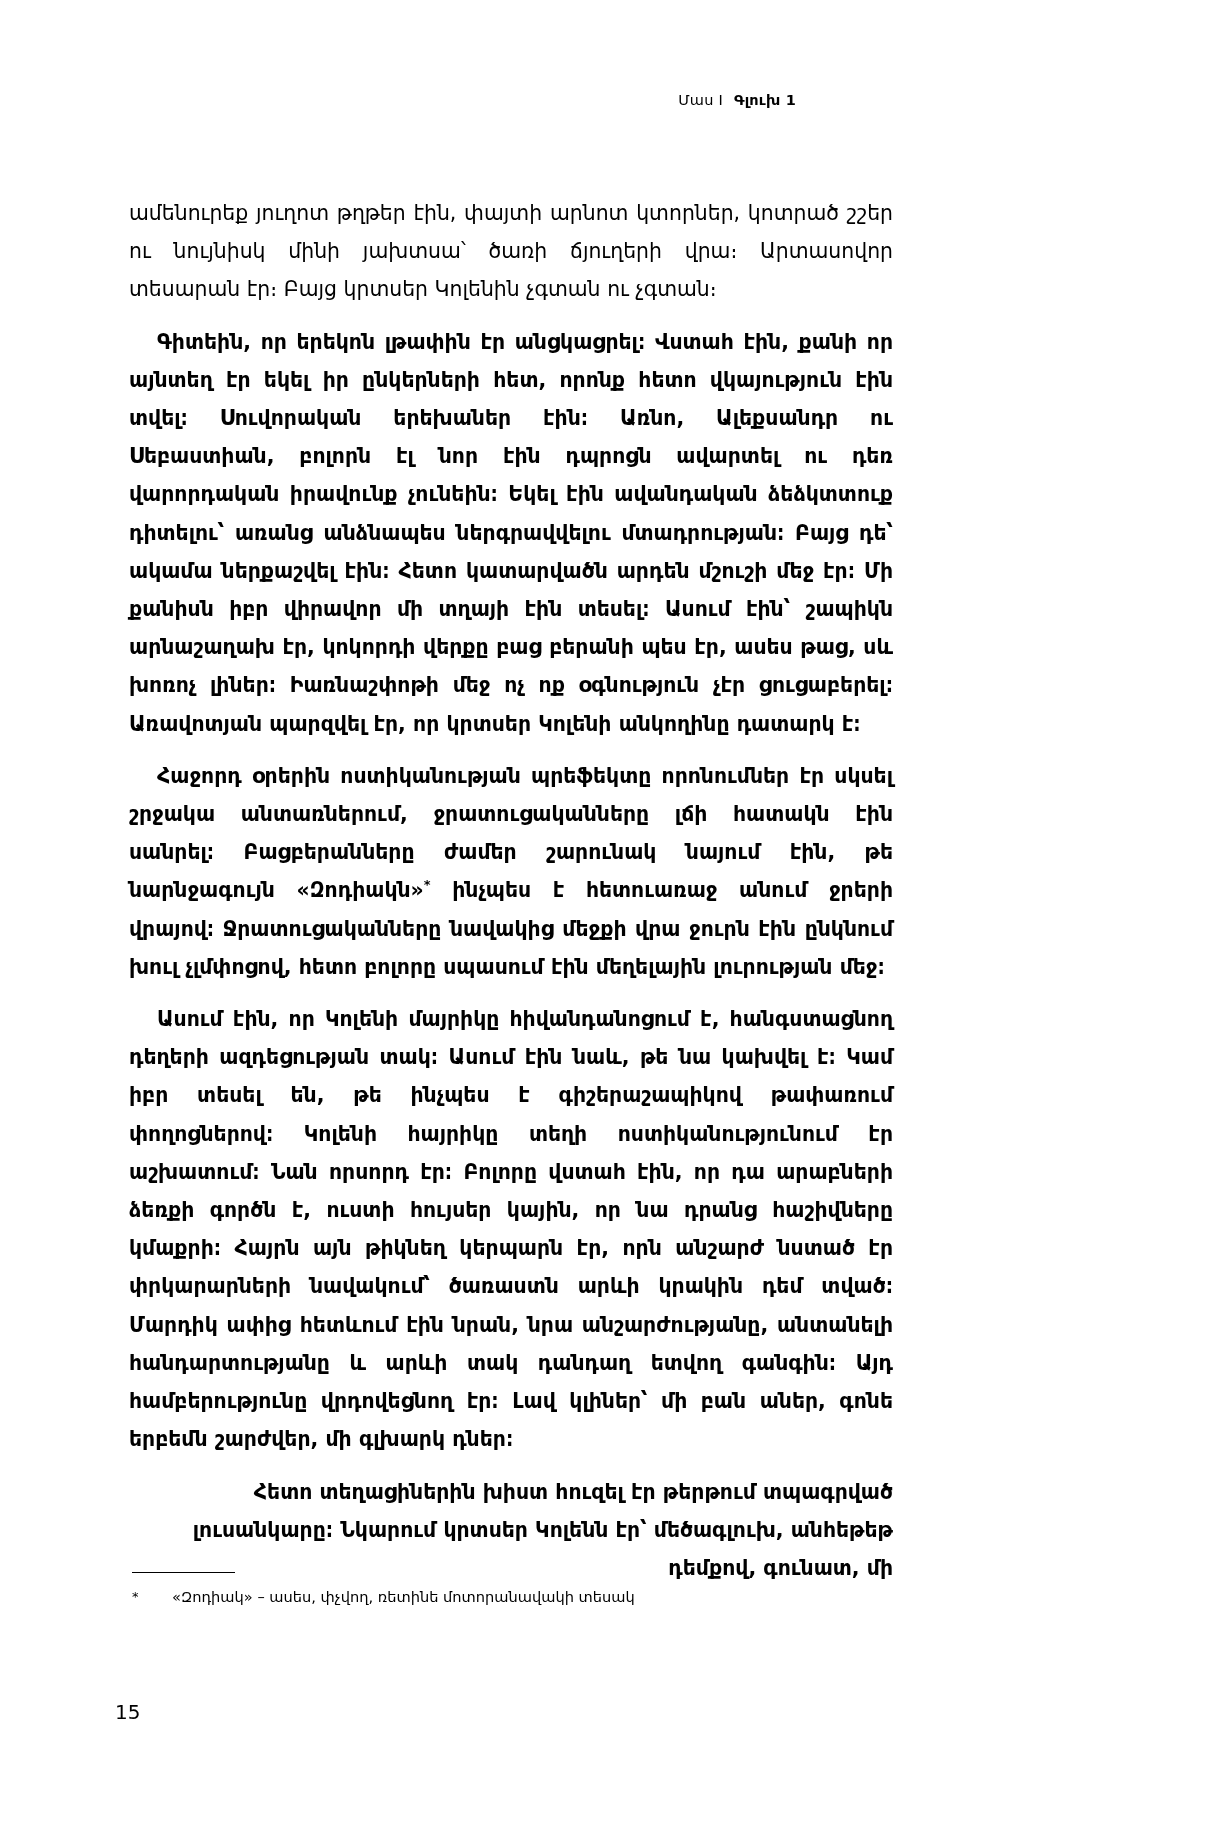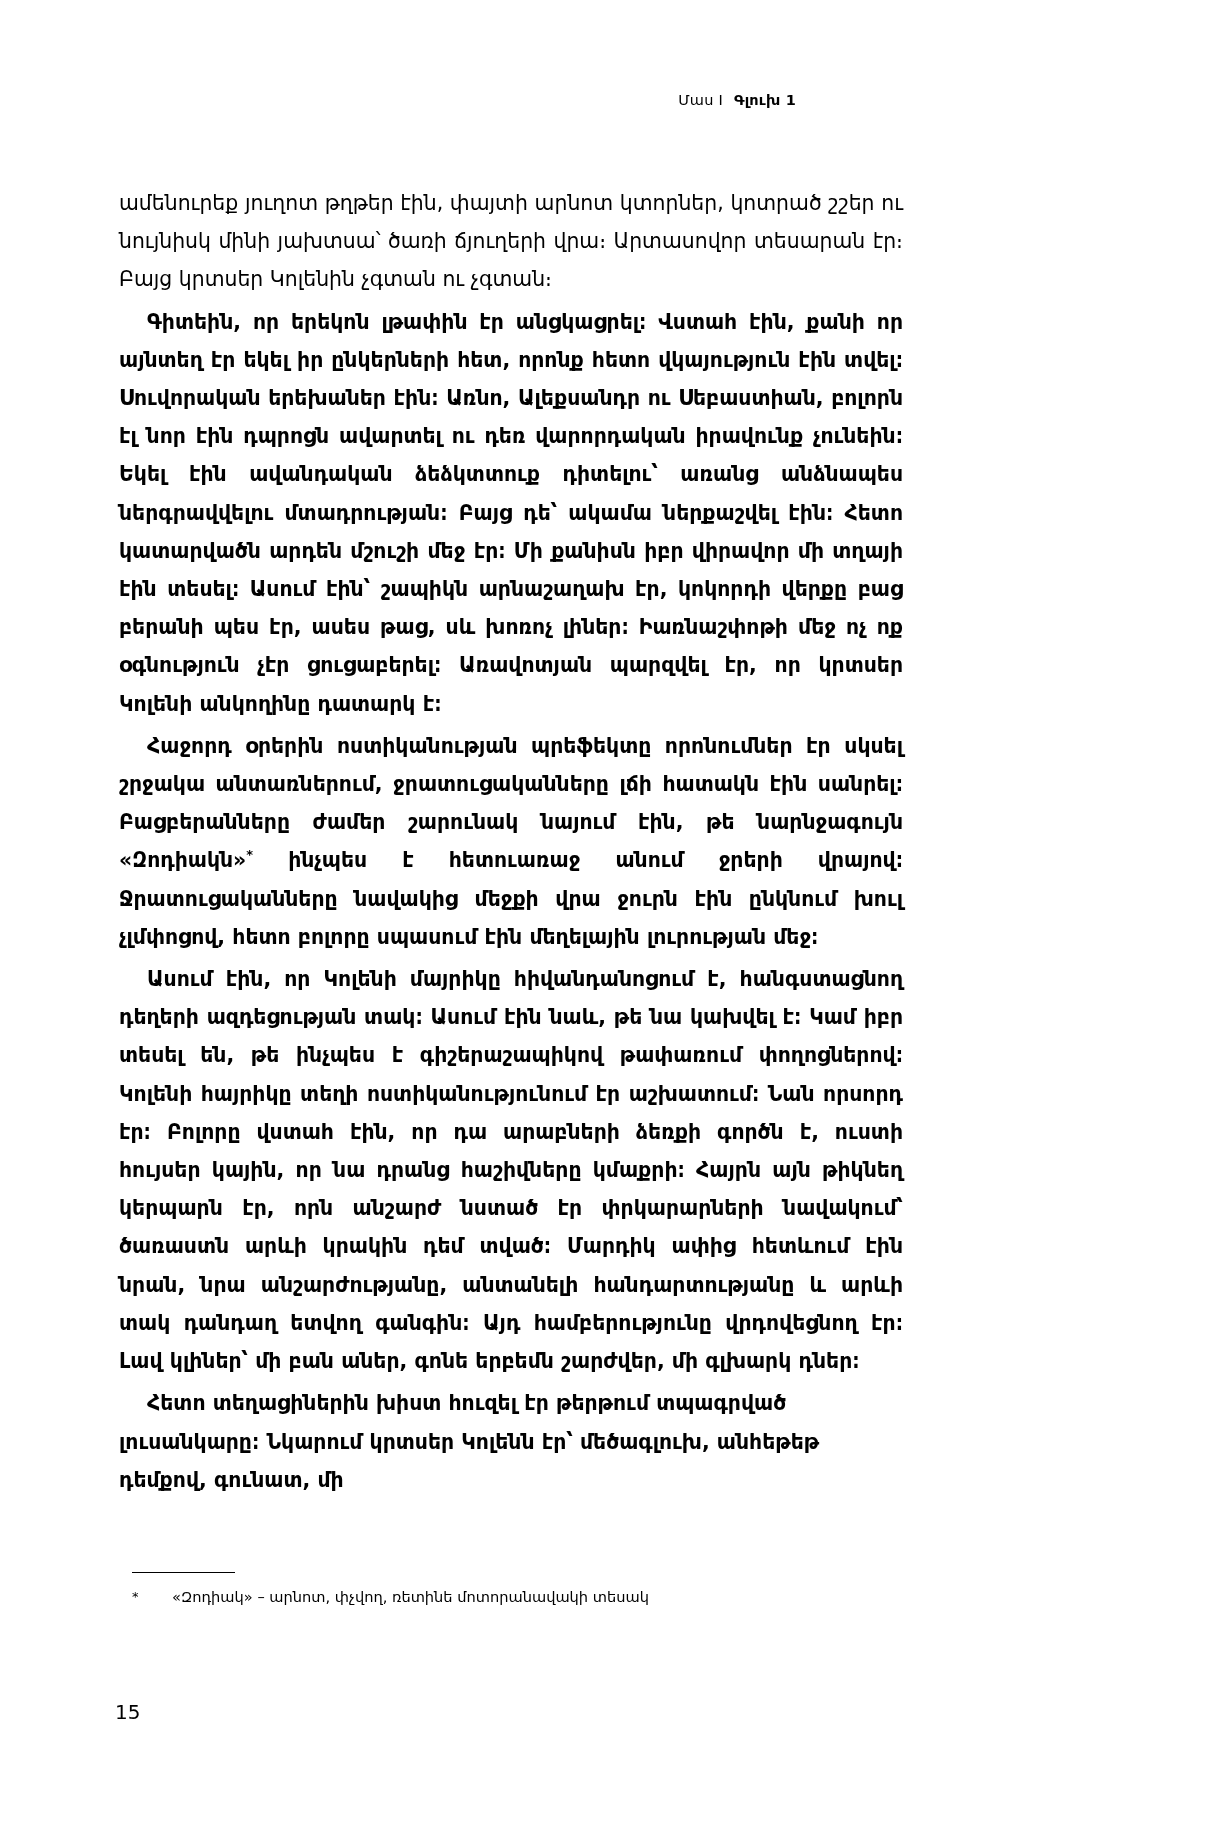--- a/index.html
+++ b/index.html
@@ -43,35 +43,35 @@
   }
 
   
   .text-block {
     position: absolute;
     left: 115px;
     top: 180px;
     width: 792px;
   }
   p.body-par {
-    margin: 4px;
+    margin: 14px;
     font-size: 20.4px;
     line-height: 38.2px;
     text-align: justify;
     text-justify: inter-word;
     text-indent: 0;
     word-spacing: 0.1px;
     hyphens: manual;
   }
   p.body-par.indented {
     text-indent: 28px;
     font-weight: bold;
   }
   p.body-par:last-child {
-    text-align: left;
+    text-align: right;
   }
   .fn-marker {
     font-size: 13px;
     vertical-align: super;
     line-height: 0;
   }
 
   
   .footnote-area {
     position: absolute;
@@ -125,19 +125,19 @@
     <p class="body-par indented">Գիտեին, որ երեկոն լթափին էր անցկացրել։ Վստահ էին, քանի որ այնտեղ էր եկել իր ընկերների հետ, որոնք հետո վկայություն էին տվել։ Սուվորական երեխաներ էին։ Առնո, Ալեքսանդր ու Սեբաստիան, բոլորն էլ նոր էին դպրոցն ավարտել ու դեռ վարորդական իրավունք չունեին։ Եկել էին ավանդական ձեձկտտուք դիտելու՝ առանց անձնապես ներգրավվելու մտադրության։ Բայց դե՝ ակամա ներքաշվել էին։ Հետո կատարվածն արդեն մշուշի մեջ էր։ Մի քանիսն իբր վիրավոր մի տղայի էին տեսել։ Ասում էին՝ շապիկն արնաշաղախ էր, կոկորդի վերքը բաց բերանի պես էր, ասես թաց, սև խոռոչ լիներ։ Իառնաշփոթի մեջ ոչ ոք օգնություն չէր ցուցաբերել։ Առավոտյան պարզվել էր, որ կրտսեր Կոլենի անկողինը դատարկ է։</p>
     <p class="body-par indented">Հաջորդ օրերին ոստիկանության պրեֆեկտը որոնումներ էր սկսել շրջակա անտառներում, ջրատուցականները լճի հատակն էին սանրել։ Բացբերանները ժամեր շարունակ նայում էին, թե նարնջագույն «Զոդիակն»<sup class="fn-marker">*</sup> ինչպես է հետուառաջ անում ջրերի վրայով։ Ջրատուցականները նավակից մեջքի վրա ջուրն էին ընկնում խուլ չլմփոցով, հետո բոլորը սպասում էին մեղելային լուրության մեջ։</p>
     <p class="body-par indented">Ասում էին, որ Կոլենի մայրիկը հիվանդանոցում է, հանգստացնող դեղերի ազդեցության տակ։ Ասում էին նաև, թե նա կախվել է։ Կամ իբր տեսել են, թե ինչպես է գիշերաշապիկով թափառում փողոցներով։ Կոլենի հայրիկը տեղի ոստիկանությունում էր աշխատում։ Նան որսորդ էր։ Բոլորը վստահ էին, որ դա արաբների ձեռքի գործն է, ուստի հույսեր կային, որ նա դրանց հաշիվները կմաքրի։ Հայրն այն թիկնեղ կերպարն էր, որն անշարժ նստած էր փրկարարների նավակում՝ ծառաստն արևի կրակին դեմ տված։ Մարդիկ ափից հետևում էին նրան, նրա անշարժությանը, անտանելի հանդարտությանը և արևի տակ դանդաղ ետվող գանգին։ Այդ համբերությունը վրդովեցնող էր։ Լավ կլիներ՝ մի բան աներ, գոնե երբեմն շարժվեր, մի գլխարկ դներ։</p>
     <p class="body-par indented">Հետո տեղացիներին խիստ հուզել էր թերթում տպագրված լուսանկարը։ Նկարում կրտսեր Կոլենն էր՝ մեծագլուխ, անհեթեթ դեմքով, գունատ, մի</p>
   </div>
 
   <div class="footnote-area">
     <div class="footnote-rule"></div>
     <div class="footnote-row">
       <span class="footnote-star">*</span>
-      <span class="footnote-text">«Զոդիակ» – արնոտ, փչվող, ռետինե մոտորանավակի տեսակ</span>
+      <span class="footnote-text">«Զոդիակ» – ասես, փչվող, ռետինե մոտորանավակի տեսակ</span>
     </div>
   </div>
 
   <div class="folio">15</div>
 
 </div>
 
 </body></html>

